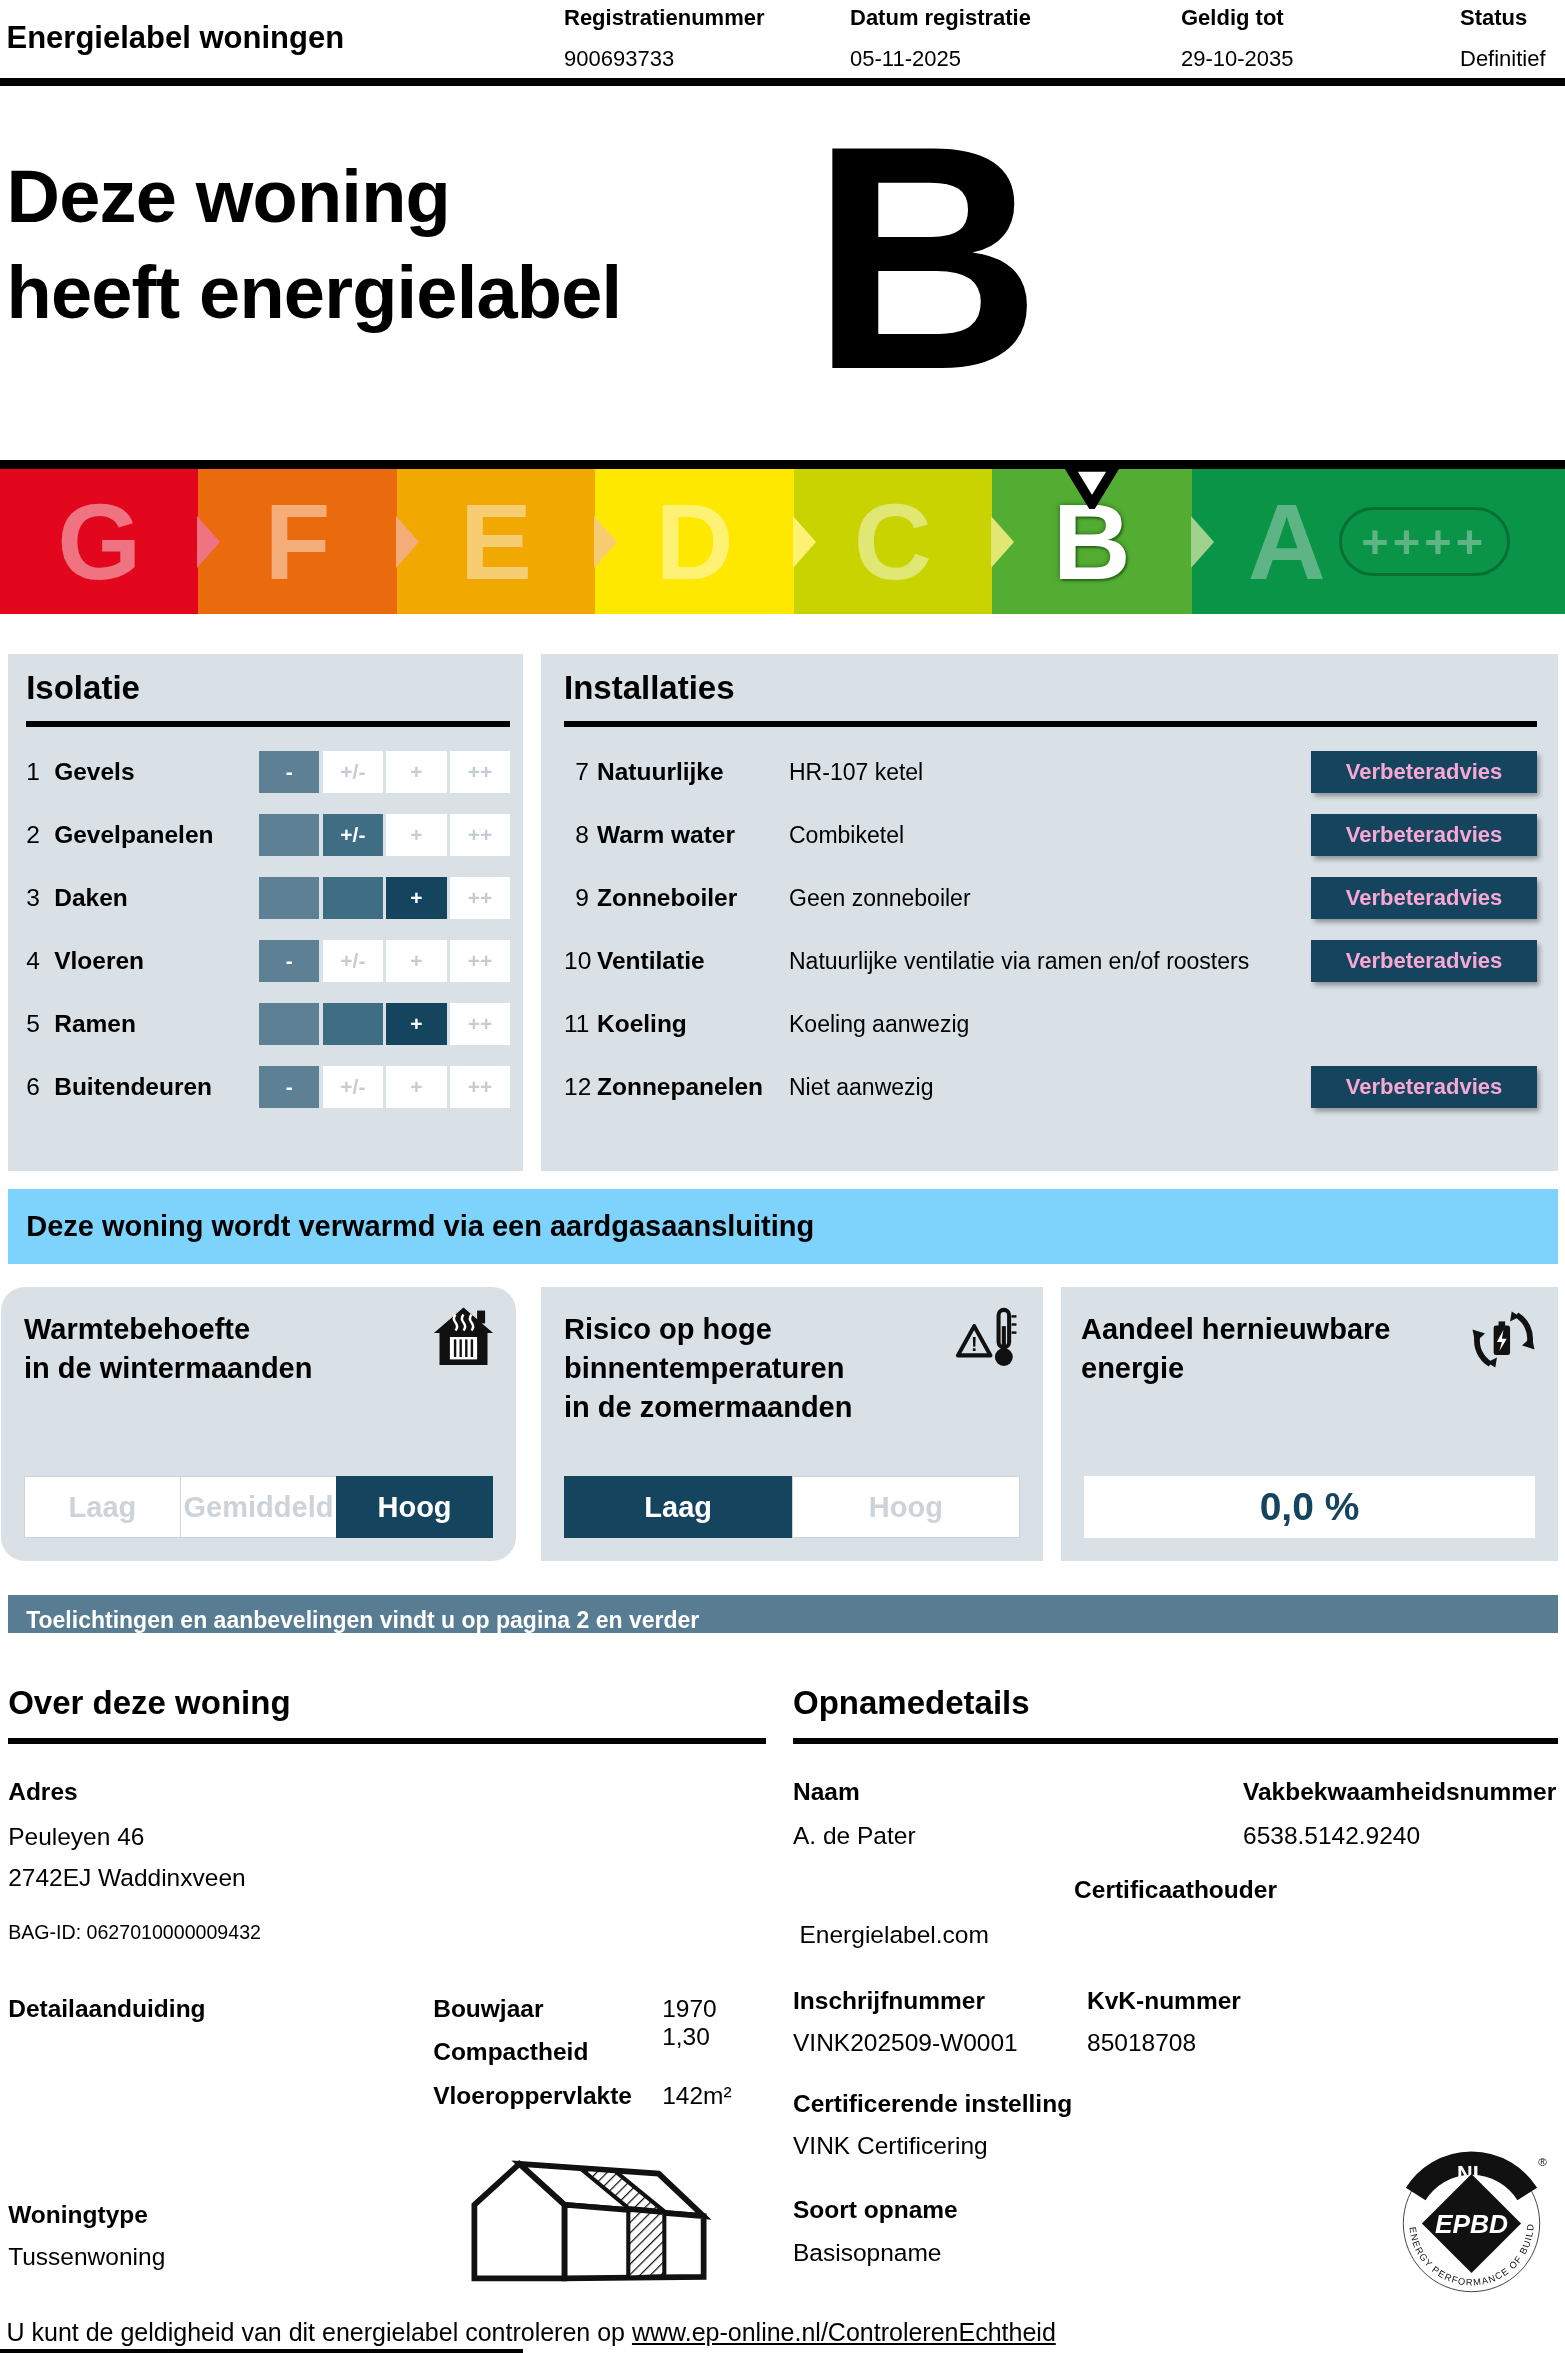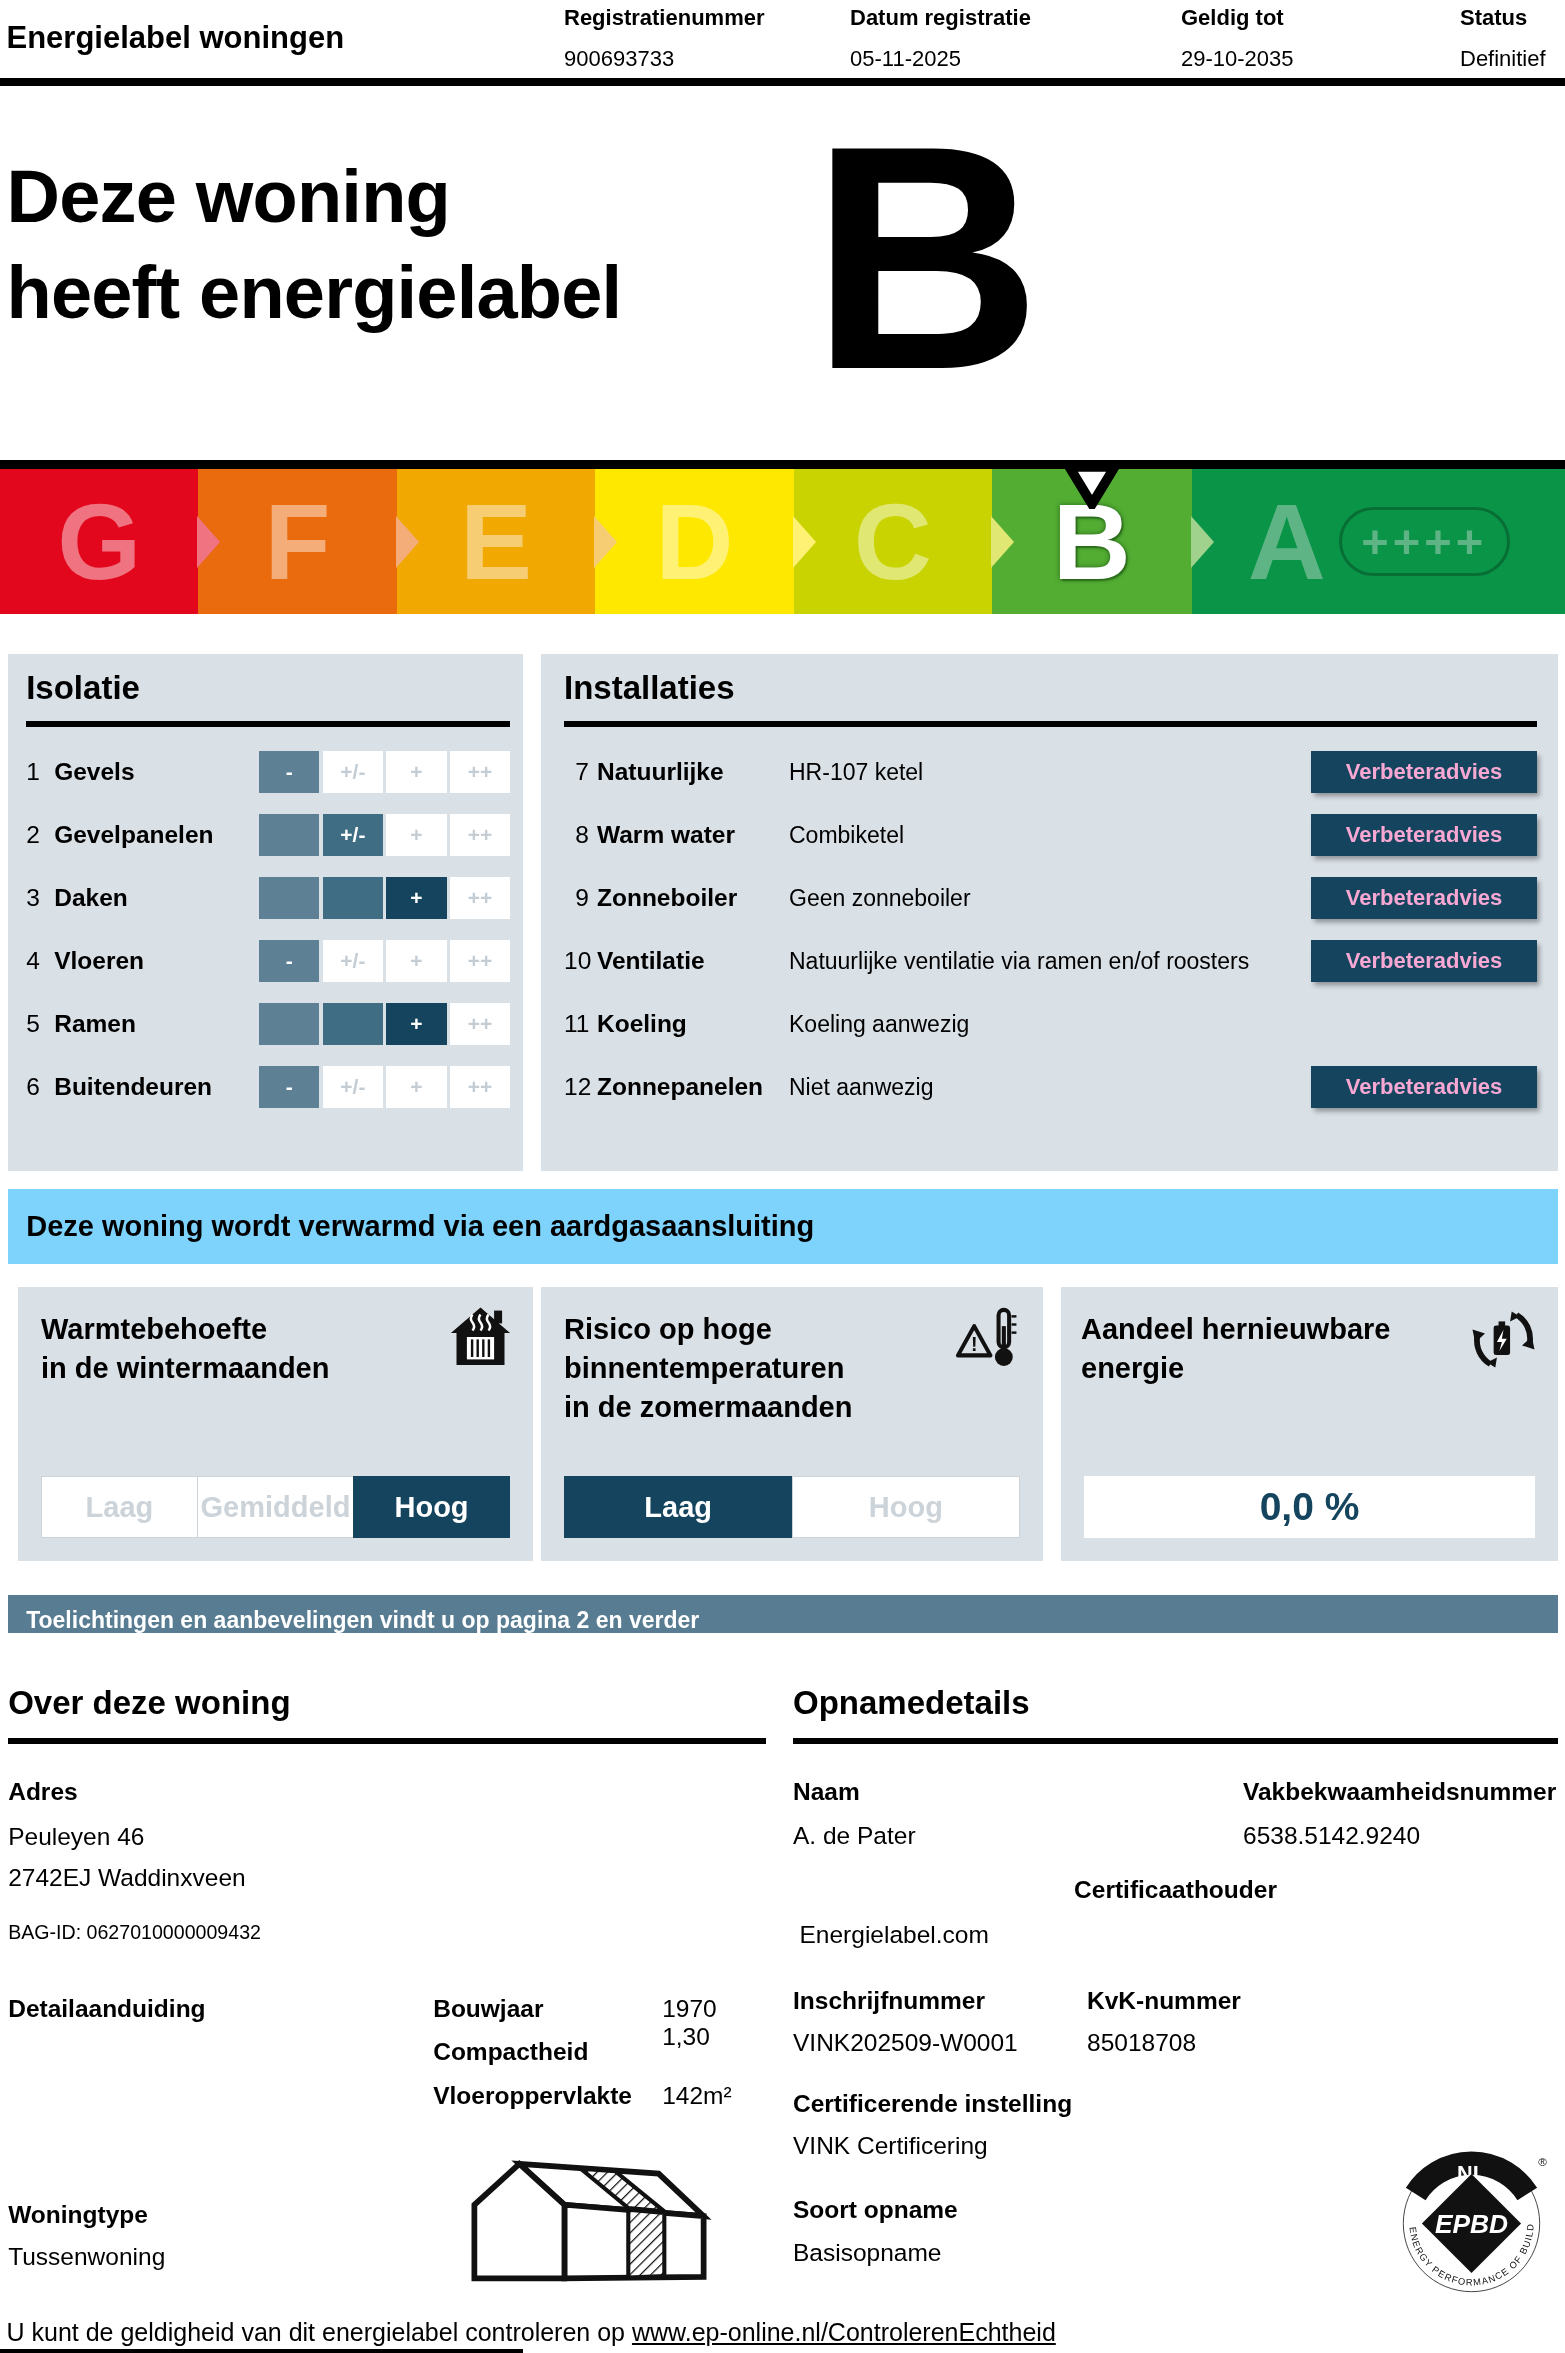--- a/index.html
+++ b/index.html
@@ -55,21 +55,21 @@
   .inst-btn.hidden{visibility:hidden;box-shadow:none;}
 
   
   .gas-banner{position:absolute;top:1189px;left:8.2px;width:1550px;height:75px;background:#7dd3fc;
               font-size:29px;font-weight:bold;line-height:75px;padding-left:18px;box-sizing:border-box;}
   .note-banner{position:absolute;top:1595px;left:8.2px;width:1550px;height:38px;background:#587d92;
                color:#fff;font-size:23px;font-weight:bold;line-height:51px;padding-left:18px;box-sizing:border-box;}
 
   
   .ibox{position:absolute;top:1287px;height:274px;background:#d9e0e6;box-sizing:border-box;padding:23px;}
-  .ibox1{left:18px;width:515px;}
+  .ibox1{left:1px;width:515px;border-radius:24px;}
   .ibox2{left:541px;width:502px;}
   .ibox3{left:1061px;width:497px;padding-left:20px;}
   .box-title{font-size:29px;font-weight:bold;line-height:39px;}
   .box-icon{position:absolute;top:18px;right:19.6px;}
   .control{position:absolute;left:23px;right:23px;bottom:23px;height:62px;display:flex;}
   .opt{flex:1;display:flex;align-items:center;justify-content:center;font-size:29px;font-weight:bold;
        background:#fff;color:#ccd3d9;border:0.8px solid #ccd4da;margin-left:-0.8px;}
   .opt:first-child{margin-left:0;}
   .opt.sel{background:#15455e;color:#fff;border-color:#15455e;}
   .value-box{position:absolute;left:23px;right:23px;bottom:23px;height:62px;background:#fff;

